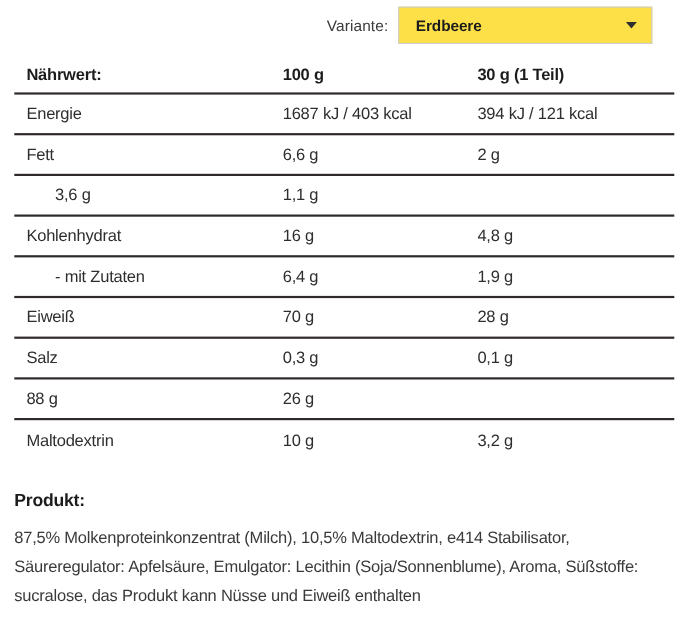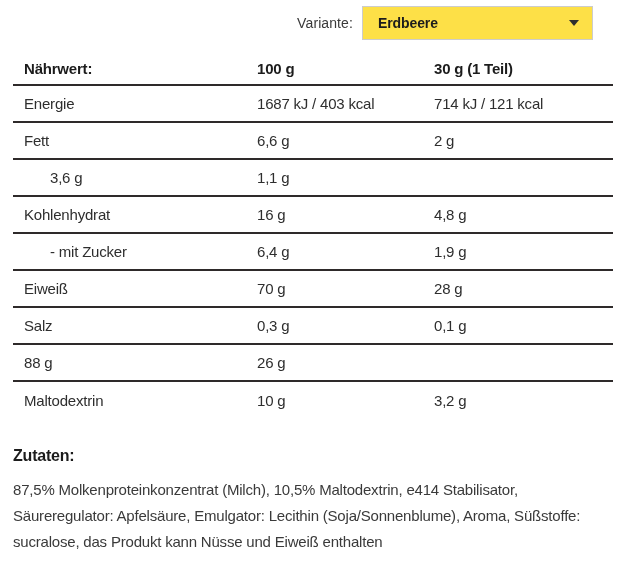--- a/index.html
+++ b/index.html
@@ -72,42 +72,42 @@
   <div class="ntable">
     <div class="trow head">
       <div class="cell">Nährwert:</div>
       <div class="cell">100 g</div>
       <div class="cell">30 g (1 Teil)</div>
     </div>
 
     <div class="trow">
       <div class="cell">Energie</div>
       <div class="cell">1687 kJ / 403 kcal</div>
-      <div class="cell">714 kJ / 121 kcal</div>
+      <div class="cell">394 kJ / 121 kcal</div>
     </div>
 
     <div class="trow">
       <div class="cell">Fett</div>
       <div class="cell">6,6 g</div>
       <div class="cell">2 g</div>
     </div>
 
     <div class="trow indent">
       <div class="cell">3,6 g</div>
       <div class="cell">1,1 g</div>
     </div>
 
     <div class="trow">
       <div class="cell">Kohlenhydrat</div>
       <div class="cell">16 g</div>
       <div class="cell">4,8 g</div>
     </div>
 
     <div class="trow indent">
-      <div class="cell">- mit Zucker</div>
+      <div class="cell">- mit Zutaten</div>
       <div class="cell">6,4 g</div>
       <div class="cell">1,9 g</div>
     </div>
 
     <div class="trow">
       <div class="cell">Eiweiß</div>
       <div class="cell">70 g</div>
       <div class="cell">28 g</div>
     </div>
 
@@ -123,17 +123,17 @@
     </div>
 
     <div class="trow">
       <div class="cell">Maltodextrin</div>
       <div class="cell">10 g</div>
       <div class="cell">3,2 g</div>
     </div>
   </div>
 
   <div class="ingredients">
-    <div class="ingredients-title">Zutaten:</div>
+    <div class="ingredients-title">Produkt:</div>
     <p class="ingredients-text">87,5% Molkenproteinkonzentrat (Milch), 10,5% Maltodextrin, e414 Stabilisator, Säureregulator: Apfelsäure, Emulgator: Lecithin (Soja/Sonnenblume), Aroma, Süßstoffe: sucralose, das Produkt kann Nüsse und Eiweiß enthalten</p>
   </div>
 
 </div>
 
 </body></html>

